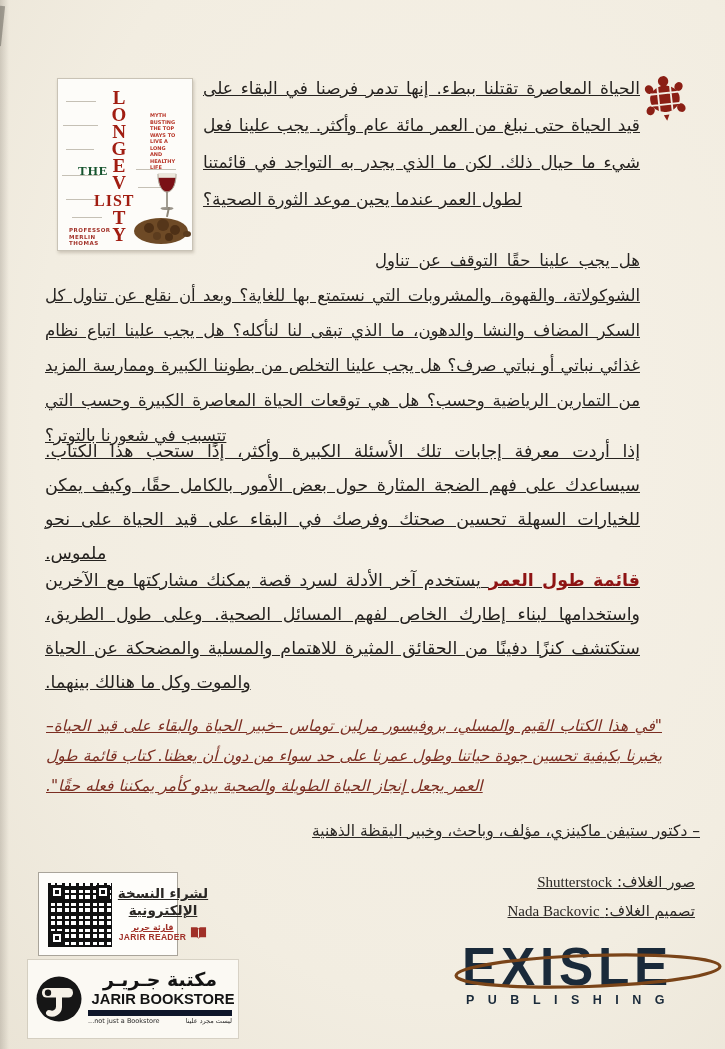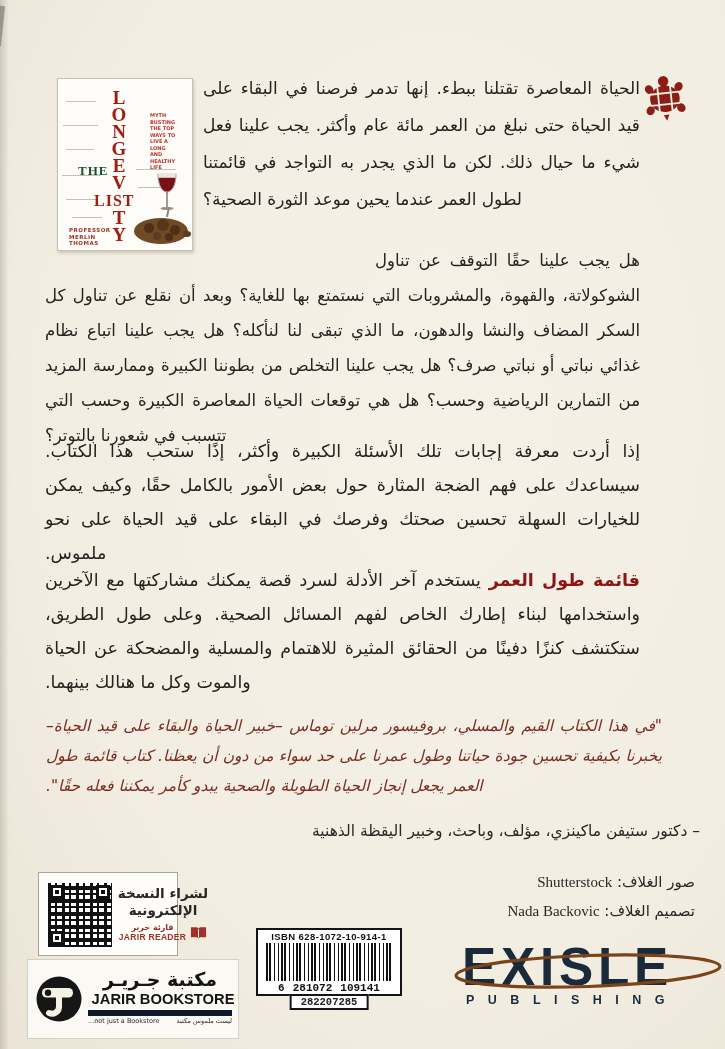--- a/index.html
+++ b/index.html
@@ -4,21 +4,21 @@
 <style>
   html,body{margin:0;padding:0;background:#d8d3c8;}
   .page{position:relative;width:725px;height:1049px;margin:0 auto;overflow:hidden;
         background:radial-gradient(ellipse at 60% 40%, #f6f1e7 0%, #f2ede1 65%, #eae4d6 100%);
         font-family:"DejaVu Sans",sans-serif;color:#24211d;}
   .page::before{content:"";position:absolute;left:0;top:0;bottom:0;width:9px;
         background:linear-gradient(90deg,rgba(60,50,40,.18),rgba(60,50,40,0));pointer-events:none;}
   .scan-mark{position:absolute;left:-2px;top:6px;width:5px;height:40px;background:#6b675f;opacity:.55;transform:rotate(6deg);}
 
   
-  .ar{direction:rtl;unicode-bidi:embed;}
+  .ar{direction:rtl;unicode-bidi:embed;text-decoration:underline;}
   .para{position:absolute;text-align:justify;text-align-last:left;-moz-text-align-last:left;
         color:#262320;letter-spacing:0;}
   .p1{left:203px;top:70px;width:437px;font-size:17px;line-height:37px;}
   .p2{left:45px;top:243px;width:595px;font-size:16.5px;line-height:35px;}
   .p2 .firstline-spacer{float:left;width:330px;height:28px;}
   .p3{left:45px;top:434px;width:595px;font-size:17.5px;line-height:34px;}
   .p4{left:45px;top:563px;width:595px;font-size:17.5px;line-height:34px;}
   .lead-red{font-weight:bold;color:#8e1414;}
   .quote{left:46px;top:711px;width:616px;font-size:15.5px;line-height:30px;font-style:italic;color:#7b2e22;}
   .attribution{position:absolute;right:25px;top:822px;width:660px;text-align:right;font-size:15.5px;color:#2a2724;}
@@ -211,46 +211,36 @@
         <path d="M1 2 h6 a2.2 2.2 0 0 1 2 1.6 A2.2 2.2 0 0 1 11 2 h6 v10.5 h-6 a2.2 2.2 0 0 0 -2 1.6 a2.2 2.2 0 0 0 -2 -1.6 H1 Z" fill="#a03028"></path>
         <path d="M9 4 v9" stroke="#f6f1e7" stroke-width="1"></path>
       </svg>
       <div class="reader-text">
         <div class="reader-ar ar">قارئة جرير</div>
         <div class="reader-en">JARIR READER</div>
       </div>
     </div>
   </div>
 
-  <div class="barcode-box">
-    <div class="isbn-line">ISBN 628-1072-10-914-1</div>
-    <div class="bars"></div>
-    <div class="digits">
-      <span>6</span>
-      <span>281072</span>
-      <span>109141</span>
-    </div>
-    <div class="secondary-box">282207285</div>
-  </div>
 
   <div class="bookstore">
     <div class="bs-icon">
       <svg width="48" height="48" viewBox="0 0 48 48">
         <circle cx="24" cy="24" r="22.5" fill="#161616"></circle>
         <rect x="7" y="13" width="31" height="9.5" rx="4.5" fill="#f6f1e7"></rect>
         <circle cx="13" cy="17.8" r="3.2" fill="#161616"></circle>
         <path d="M24 22 v10 a7 7 0 0 1 -10 6" fill="none" stroke="#f6f1e7" stroke-width="6" stroke-linecap="round"></path>
       </svg>
     </div>
     <div class="bs-text">
       <div class="bs-ar">مكتبة جـريـر</div>
       <div class="bs-en">JARIR BOOKSTORE</div>
       <div class="bs-tagline">
         <span>...not just a Bookstore</span>
-        <span class="bs-tag-ar">ليست ملموس مكتبة</span>
+        <span class="bs-tag-ar">ليست مجرد علينا</span>
       </div>
     </div>
   </div>
 
   <div class="exisle">
     <div class="exisle-word">EXISLE</div>
     <svg class="exisle-ellipse" width="270" height="54" viewBox="0 0 270 54">
       <ellipse cx="135" cy="27" rx="132" ry="15.5" fill="none" stroke="#7a4418" stroke-width="3.2" transform="rotate(-2 135 27)"></ellipse>
     </svg>
     <div class="exisle-sub">PUBLISHING</div>

